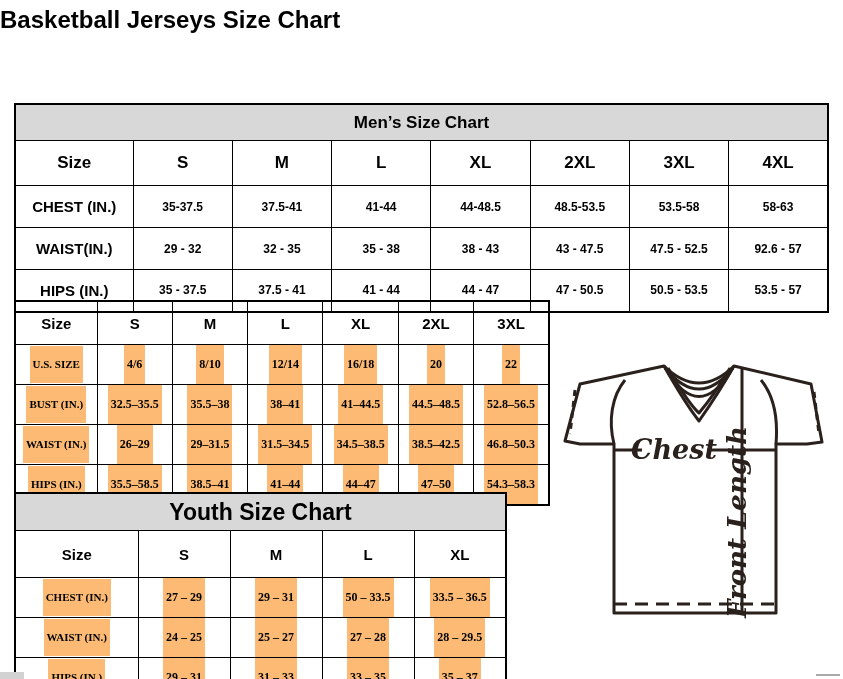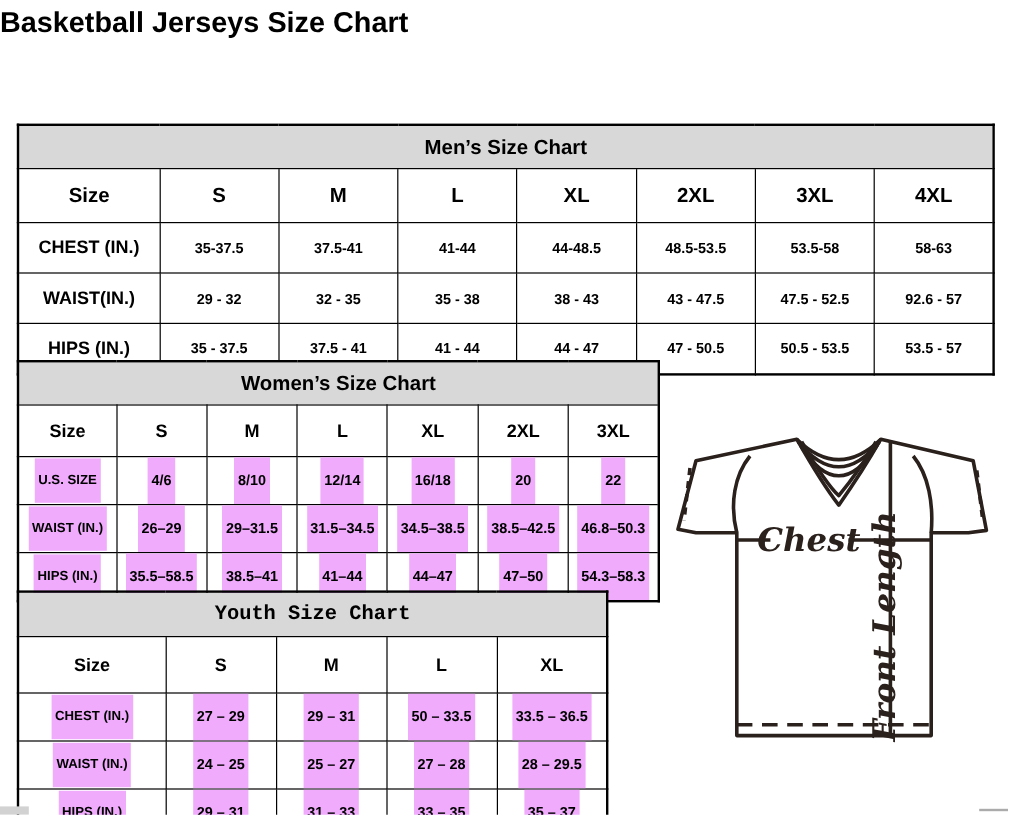--- a/index.html
+++ b/index.html
@@ -33,28 +33,28 @@
   #mens-wrap td.row-label{font-size:15px;}
   #mens-wrap col.c0{width:118px;}
   
   #womens-wrap th.band{height:35px;font-size:17px;}
   #womens-wrap tr.head-row th{height:42px;font-size:15px;}
   #womens-wrap tbody tr{height:21px;}
   #womens-wrap tbody td{font-size:12px;}
   #womens-wrap td.row-label{font-size:11px;}
   #womens-wrap col.c0{width:82px;}
   
-  #youth-wrap th.band{height:36px;font-size:17px;font-family:Liberation Mono, monospace;}
+  #youth-wrap th.band{height:36px;font-size:23px;}
   #youth-wrap tr.head-row th{height:46px;font-size:15px;}
   #youth-wrap tbody tr{height:21px;}
   #youth-wrap tbody td{font-size:12px;}
   #youth-wrap td.row-label{font-size:11px;}
   #youth-wrap col.c0{width:123px;}
   
-  .hl{background:#f0abfc;padding:12px 3px;display:inline-block;line-height:1.25;}
+  .hl{background:#fdba74;padding:12px 3px;display:inline-block;line-height:1.25;font-family:Liberation Serif, serif;}
   
   #jersey{position:absolute;left:562px;top:354px;width:272px;height:276px;}
   #jersey text{
     font-family:"DejaVu Serif","Liberation Serif",serif;
     font-style:italic;font-weight:bold;fill:#2a201c;
   }
   
   .frag{position:absolute;background:#d2d2d2;}
   #frag-left{left:0;top:672px;width:24px;height:7px;}
   #frag-right{left:816px;top:674px;width:24px;height:2px;background:#ababab;}
@@ -131,42 +131,48 @@
       <colgroup>
         <col class="c0">
         <col class="c1">
         <col class="c2">
         <col class="c3">
         <col class="c4">
         <col class="c5">
         <col class="c6">
       </colgroup>
       <thead>
-        <tr class="band-row">
-          <th class="band" colspan="7">Women’s Size Chart</th>
-        </tr>
         <tr class="head-row">
           <th>Size</th>
           <th>S</th>
           <th>M</th>
           <th>L</th>
           <th>XL</th>
           <th>2XL</th>
           <th>3XL</th>
         </tr>
       </thead>
       <tbody>
         <tr>
           <td class="row-label"><span class="hl">U.S. SIZE</span></td>
           <td><span class="hl">4/6</span></td>
           <td><span class="hl">8/10</span></td>
           <td><span class="hl">12/14</span></td>
           <td><span class="hl">16/18</span></td>
           <td><span class="hl">20</span></td>
           <td><span class="hl">22</span></td>
+        </tr>
+        <tr>
+          <td class="row-label"><span class="hl">BUST (IN.)</span></td>
+          <td><span class="hl">32.5–35.5</span></td>
+          <td><span class="hl">35.5–38</span></td>
+          <td><span class="hl">38–41</span></td>
+          <td><span class="hl">41–44.5</span></td>
+          <td><span class="hl">44.5–48.5</span></td>
+          <td><span class="hl">52.8–56.5</span></td>
         </tr>
         <tr>
           <td class="row-label"><span class="hl">WAIST (IN.)</span></td>
           <td><span class="hl">26–29</span></td>
           <td><span class="hl">29–31.5</span></td>
           <td><span class="hl">31.5–34.5</span></td>
           <td><span class="hl">34.5–38.5</span></td>
           <td><span class="hl">38.5–42.5</span></td>
           <td><span class="hl">46.8–50.3</span></td>
         </tr>

